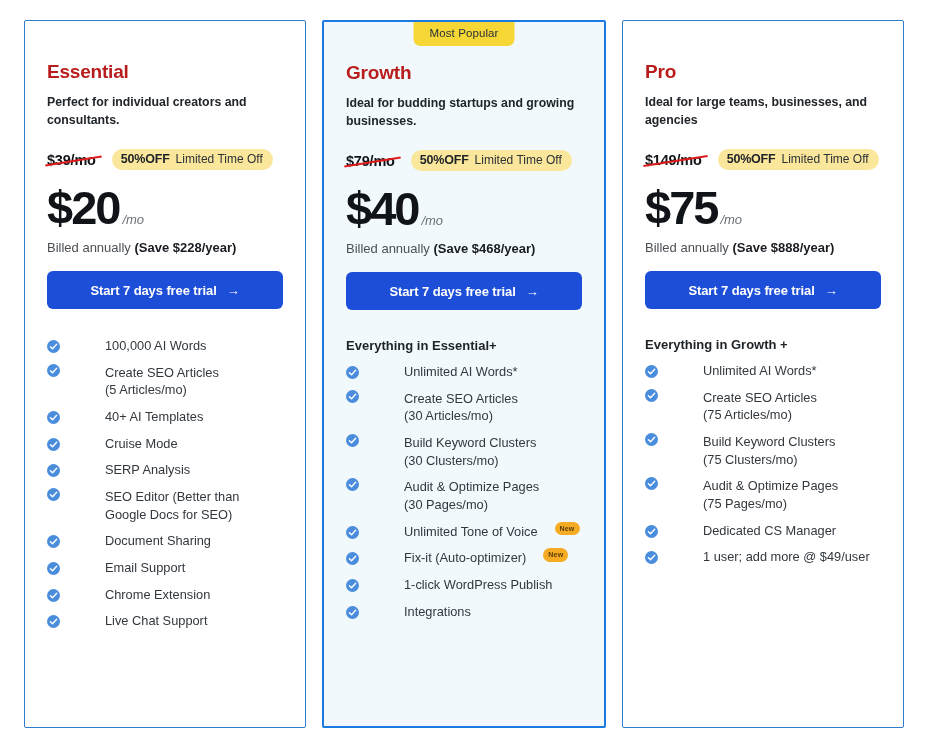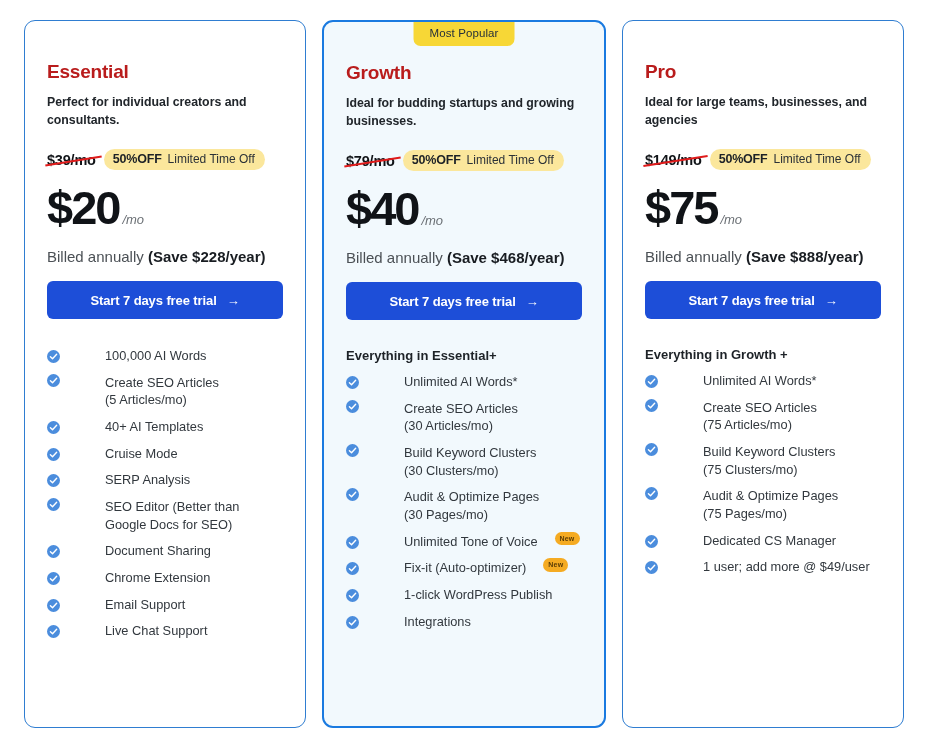--- a/index.html
+++ b/index.html
@@ -16,21 +16,21 @@
     padding: 20px 24px 20px 24px;
     width: 928px;
     height: 748px;
     align-items: stretch;
   }
   .plan-card {
     position: relative;
     flex: 1 1 0;
     background: #ffffff;
     border: 1px solid #2f7dd1;
-    border-radius: 11px;
+    border-radius: 2px;
     padding: 40px 22px 20px 22px;
     display: flex;
     flex-direction: column;
     overflow: hidden;
   }
   .plan-card.featured {
     background: #f2f9fd;
     border: 2px solid #1a7ae0;
   }
   .popular-badge {
@@ -57,21 +57,21 @@
     font-size: 12.3px;
     font-weight: bold;
     color: #21262b;
     line-height: 1.45;
     margin-bottom: 19px;
     max-width: 250px;
   }
   .discount-row {
     display: flex;
     align-items: center;
-    gap: 0px;
+    gap: 8px;
     margin-bottom: 12px;
     height: 22px;
   }
   .old-price {
     position: relative;
     font-size: 14.5px;
     font-weight: bold;
     color: #111418;
     padding-right: 8px;
     letter-spacing: -.2px;
@@ -116,24 +116,23 @@
     letter-spacing: -2px;
     line-height: 1.05;
   }
   .price-per {
     font-size: 13px;
     color: #6b7075;
     margin-left: 3px;
     font-style: italic;
   }
   .billed {
-    font-size: 15px;
+    font-size: 13px;
     color: #4b5055;
     margin-bottom: 16px;
-    margin-top: 8px;
   }
   .billed b { color: #181c21; }
   .cta-button {
     display: flex;
     align-items: center;
     justify-content: center;
     gap: 10px;
     background: #1d4ed8;
     color: #ffffff;
     border: none;
@@ -259,28 +258,28 @@
               <circle cx="8" cy="8" r="8" fill="#4b8ddd"></circle>
               <path d="M4.2 8.3 L6.8 10.8 L11.9 5.2" fill="none" stroke="#ffffff" stroke-width="1.7" stroke-linecap="round" stroke-linejoin="round"></path>
             </svg></span>
           <span class="feature-text">Document Sharing</span>
         </li>
         <li class="feature-item">
           <span class="check-icon"><svg viewBox="0 0 16 16" width="13" height="13" xmlns="http://www.w3.org/2000/svg">
               <circle cx="8" cy="8" r="8" fill="#4b8ddd"></circle>
               <path d="M4.2 8.3 L6.8 10.8 L11.9 5.2" fill="none" stroke="#ffffff" stroke-width="1.7" stroke-linecap="round" stroke-linejoin="round"></path>
             </svg></span>
+          <span class="feature-text">Email Support</span>
+        </li>
+        <li class="feature-item">
+          <span class="check-icon"><svg viewBox="0 0 16 16" width="13" height="13" xmlns="http://www.w3.org/2000/svg">
+              <circle cx="8" cy="8" r="8" fill="#4b8ddd"></circle>
+              <path d="M4.2 8.3 L6.8 10.8 L11.9 5.2" fill="none" stroke="#ffffff" stroke-width="1.7" stroke-linecap="round" stroke-linejoin="round"></path>
+            </svg></span>
           <span class="feature-text">Chrome Extension</span>
-        </li>
-        <li class="feature-item">
-          <span class="check-icon"><svg viewBox="0 0 16 16" width="13" height="13" xmlns="http://www.w3.org/2000/svg">
-              <circle cx="8" cy="8" r="8" fill="#4b8ddd"></circle>
-              <path d="M4.2 8.3 L6.8 10.8 L11.9 5.2" fill="none" stroke="#ffffff" stroke-width="1.7" stroke-linecap="round" stroke-linejoin="round"></path>
-            </svg></span>
-          <span class="feature-text">Email Support</span>
         </li>
         <li class="feature-item">
           <span class="check-icon"><svg viewBox="0 0 16 16" width="13" height="13" xmlns="http://www.w3.org/2000/svg">
               <circle cx="8" cy="8" r="8" fill="#4b8ddd"></circle>
               <path d="M4.2 8.3 L6.8 10.8 L11.9 5.2" fill="none" stroke="#ffffff" stroke-width="1.7" stroke-linecap="round" stroke-linejoin="round"></path>
             </svg></span>
           <span class="feature-text">Live Chat Support</span>
         </li>
       </ul>
     </div>

